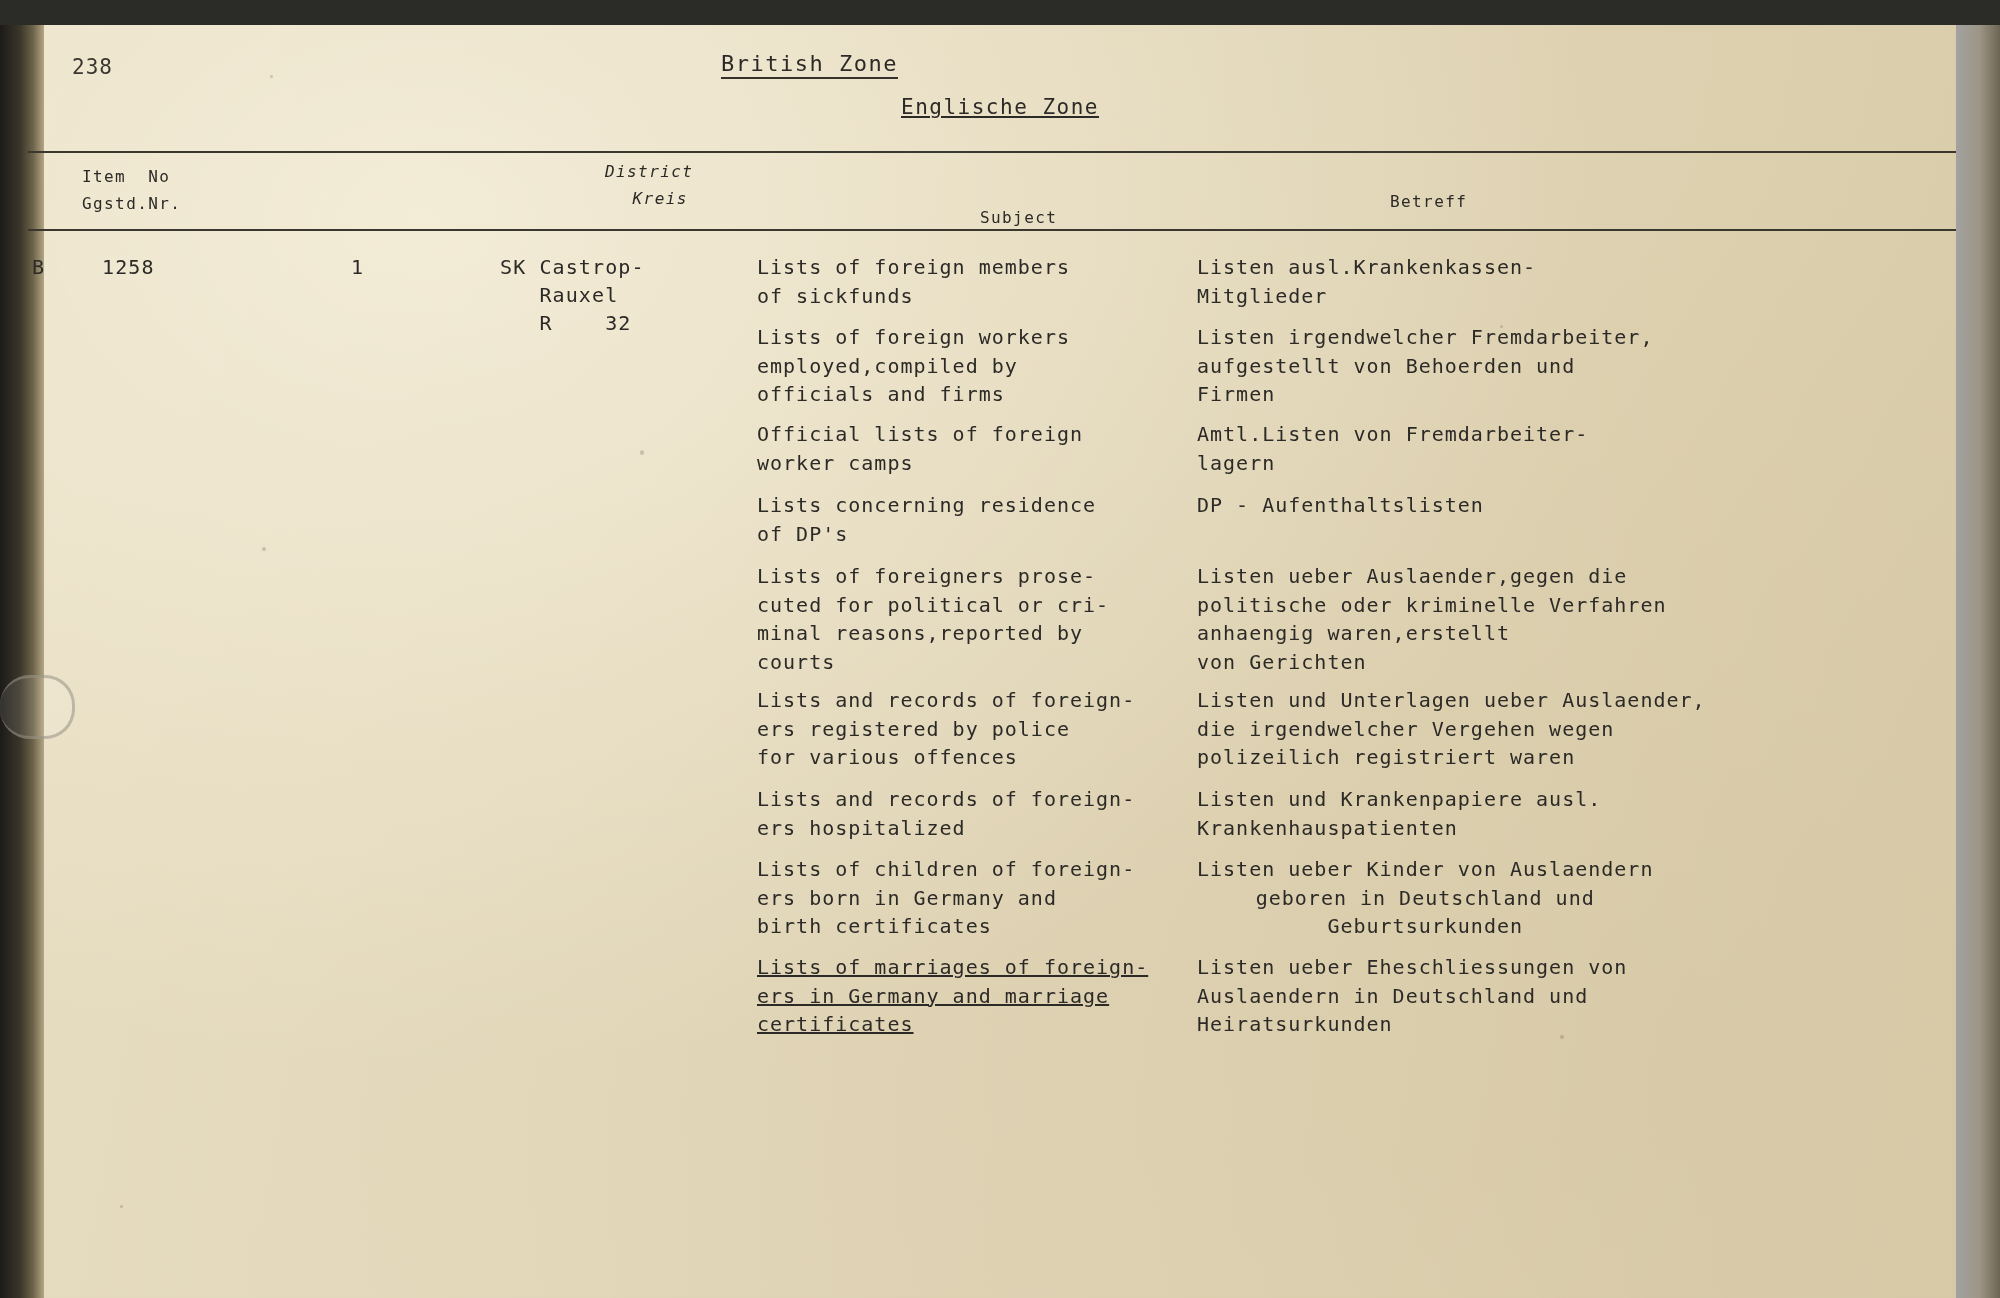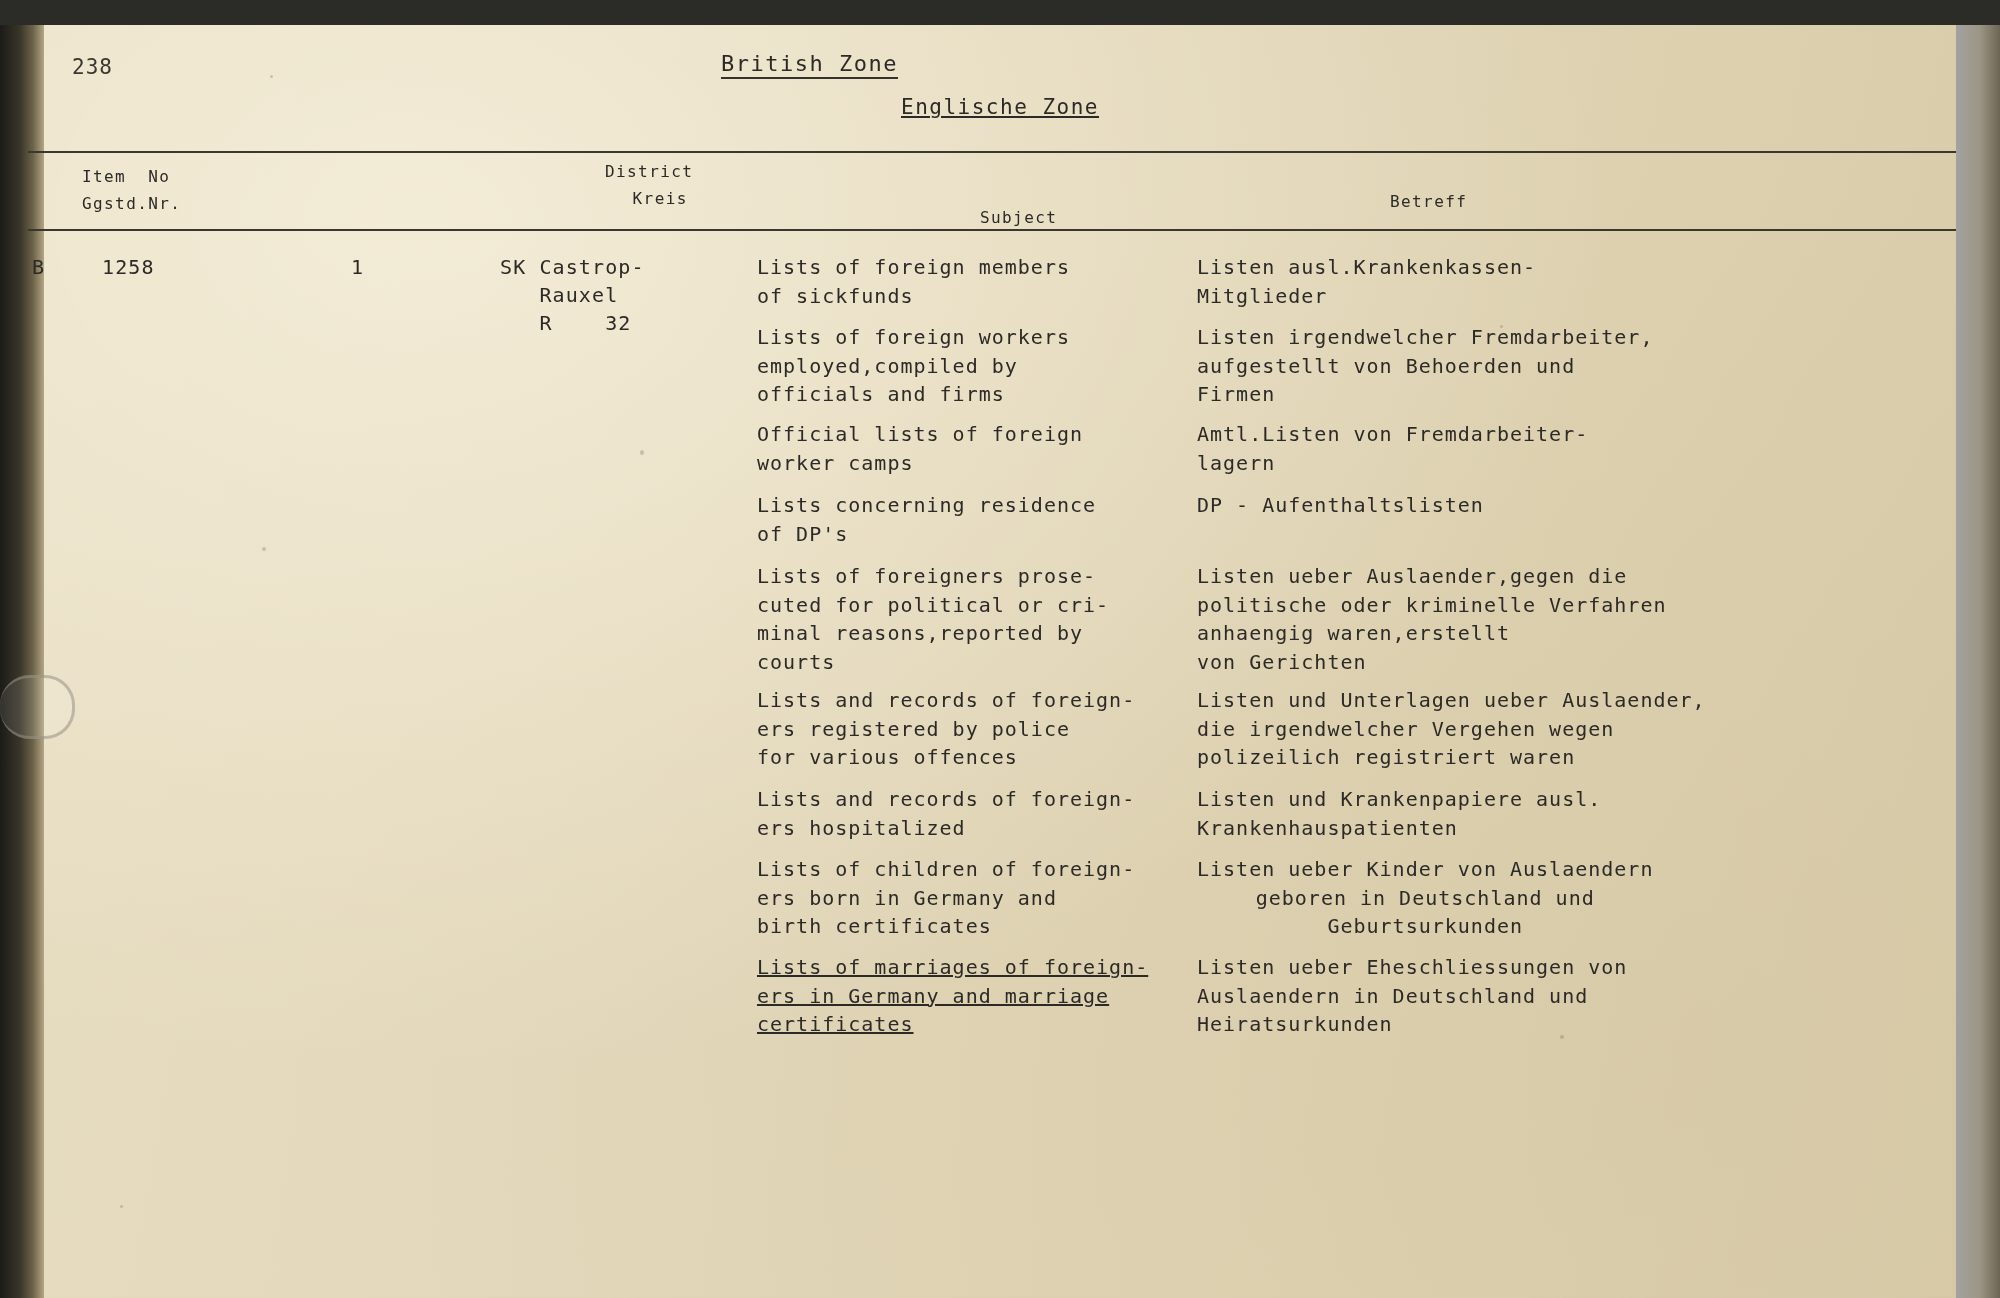--- a/index.html
+++ b/index.html
@@ -116,21 +116,21 @@
 
   .col-head {
     position: absolute;
     font-size: 16px;
     letter-spacing: 1.4px;
     line-height: 27px;
     white-space: pre;
   }
   .ch-item     { left: 82px;  top: 138px; }
   .ch-folder   { left: 275px; top: 138px; }
-  .ch-district { left: 605px; top: 133px; text-align: center; }
+  .ch-district { left: 605px; top: 133px; text-align: center; font-style: italic; }
   .ch-subject  { left: 980px; top: 179px; text-align: center; }
   .ch-betreff  { left: 1390px;top: 163px; }
 
   .body-row { position: absolute; left: 0; top: 0; width: 2000px; }
 
   .cell {
     position: absolute;
     font-size: 20px;
     letter-spacing: 1.1px;
     line-height: 28px;

